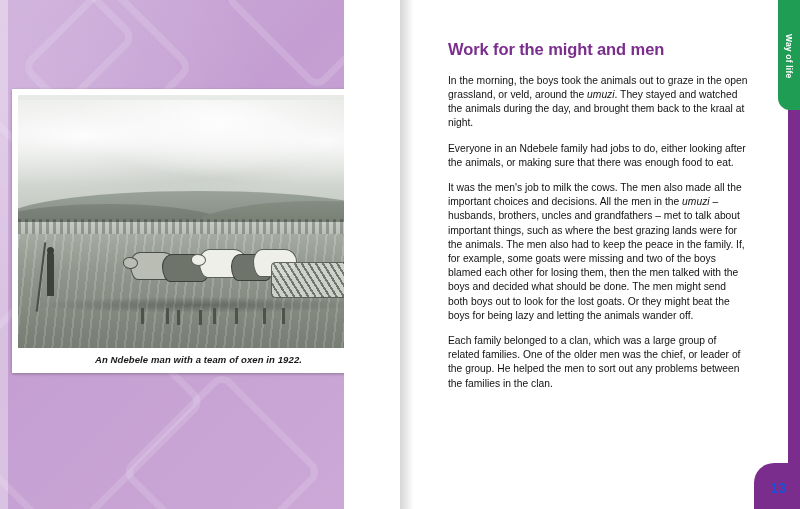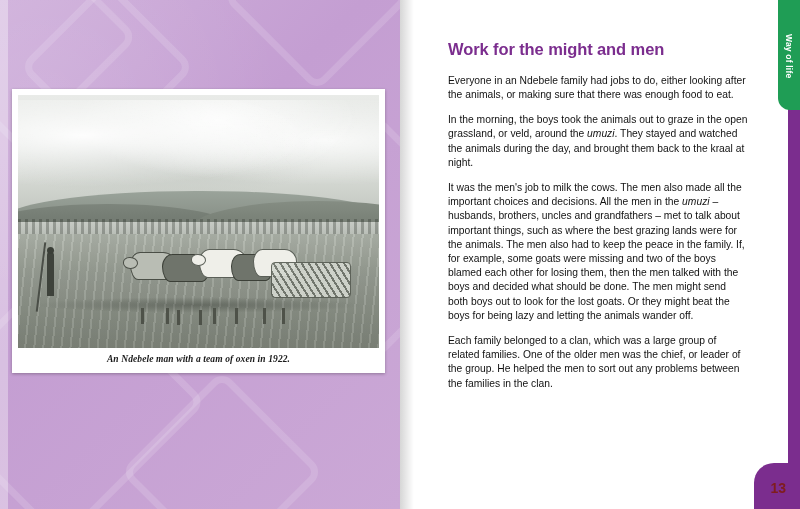--- a/index.html
+++ b/index.html
@@ -16,28 +16,27 @@
     height: 509px;
     overflow: hidden;
     background: #ffffff;
   }
 
   
   .left-page {
     position: absolute;
     left: 0;
     top: 0;
-    width: 400px;
+    width: 344px;
     height: 509px;
     background: #c9a6d4;
     background-image:
       radial-gradient(circle at 10% 20%, rgba(255,255,255,0.10) 0%, rgba(255,255,255,0) 45%),
       linear-gradient(135deg, #cfb0db 0%, #c49ed2 40%, #cba8d6 100%);
     overflow: hidden;
-    font-family: Liberation Serif, serif;
   }
   
   .deco {
     position: absolute;
     border: 7px solid rgba(255,255,255,0.14);
     border-radius: 14px;
     transform: rotate(45deg);
   }
   .deco.a { left: -60px;  top: -45px;  width: 150px; height: 150px; }
   .deco.b { left: 45px;   top: 5px;    width: 110px; height: 110px; }
@@ -276,21 +275,21 @@
     bottom: 0;
     width: 46px;
     height: 46px;
     background: #7b2d8e;
     border-top-left-radius: 20px;
   }
   .page-number {
     position: absolute;
     right: 14px;
     bottom: 14px;
-    color: #7f1d1d;
+    color: #1d4ed8;
     font-size: 14px;
     font-weight: bold;
     line-height: 1;
   }
 </style>
 </head>
 <body>
 
 <div class="page">
 
@@ -349,22 +348,22 @@
 
   <div class="right-page">
     <div class="right-edge-band"></div>
 
     <div class="tab">
       <span class="tab-label">Way of life</span>
     </div>
 
     <div class="content">
       <h1 class="heading">Work for the might and men</h1>
+      <p class="para">In the morning, the boys took the animals out to graze in the open grassland, or veld, around the <em>umuzi</em>.  They stayed and watched the animals during the day, and brought them back to the kraal at night.</p>
       <p class="para">Everyone in an Ndebele family had jobs to do, either looking after the animals, or making sure that there was enough food to eat.</p>
-      <p class="para">In the morning, the boys took the animals out to graze in the open grassland, or veld, around the <em>umuzi</em>.  They stayed and watched the animals during the day, and brought them back to the kraal at night.</p>
       <p class="para">It was the men's job to milk the cows.  The men also made all the important choices and decisions.  All the men in the <em>umuzi</em> – husbands, brothers, uncles and grandfathers – met to talk about important things, such as where the best grazing lands were for the animals.  The men also had to keep the peace in the family.  If, for example, some goats were missing and two of the boys blamed each other for losing them, then the men talked with the boys and decided what should be done.  The men might send both boys out to look for the lost goats.  Or they might beat the boys for being lazy and letting the animals wander off.</p>
       <p class="para">Each family belonged to a clan, which was a large group of related families.  One of the older men was the chief, or leader of the group. He helped the men to sort out any problems between the families in the clan.</p>
     </div>
 
     <div class="page-number-badge"></div>
     <span class="page-number">13</span>
   </div>
 
   <div class="gutter-shadow"></div>
 </div>

